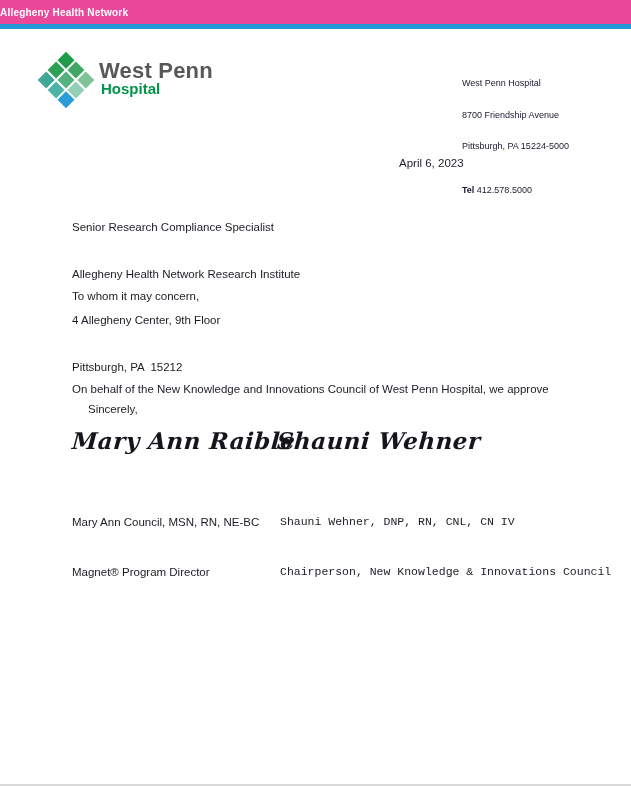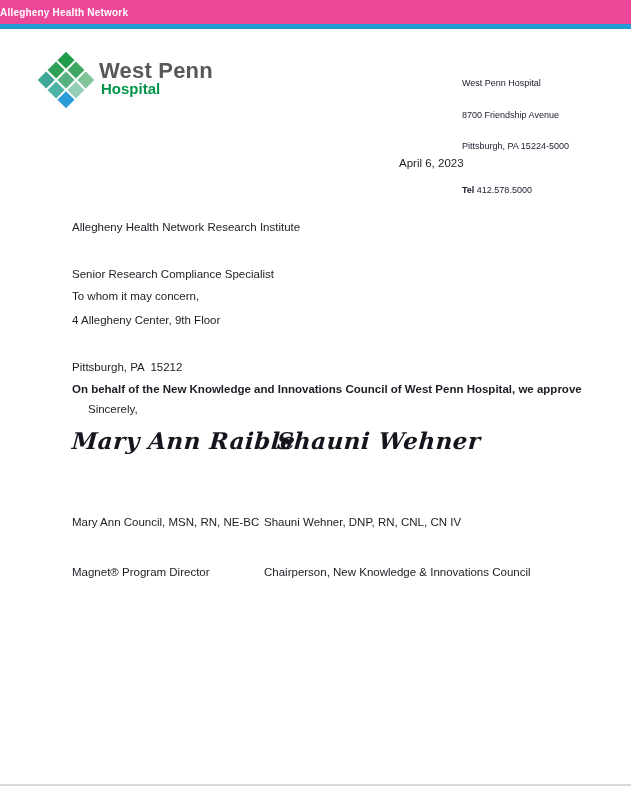--- a/index.html
+++ b/index.html
@@ -83,21 +83,21 @@
   
   .letter-text {
     position: absolute;
     color: #1c1c24;
     font-size: 11.5px;
     white-space: pre-wrap;
   }
   .date { left: 399px; top: 146px; margin-top: 11px; }
   .recipient { left: 72px; top: 189px; line-height: 15.5px; }
   .salutation { left: 72px; top: 290px; }
-  .body-para { left: 72px; top: 314px; line-height: 30px; width: 545px; font-weight: bold; }
+  .body-para { left: 72px; top: 314px; line-height: 30px; width: 545px; }
   .closing { left: 72px; top: 403px; margin-left: 16px; }
 
   
   .script-sig {
     position: absolute;
     top: 427px;
     font-family: "DejaVu Serif", cursive;
     font-style: italic;
     font-weight: bold;
     font-size: 23px;
@@ -111,21 +111,21 @@
   
   .sig-block {
     position: absolute;
     top: 481px;
     font-size: 11.5px;
     line-height: 16.5px;
     color: #1c1c24;
     white-space: pre-wrap;
   }
   .sig-block.col-1 { left: 72px; }
-  .sig-block.col-2 { left: 264px; }
+  .sig-block.col-2 { left: 280px; font-family: Liberation Mono, monospace; }
 </style>
 </head>
 <body>
 
 <div class="page">
 
   <div class="banner">
     <span class="banner-text">Allegheny Health Network</span>
   </div>
   <div class="blue-rule"></div>
@@ -147,22 +147,22 @@
   <div class="contact">
     <div class="name">West Penn Hospital</div>
     <div>8700 Friendship Avenue</div>
     <div>Pittsburgh, PA 15224-5000</div>
     <div class="tel-line"><span class="tel-label">Tel</span><span> 412.578.5000</span></div>
   </div>
 
   <div class="letter-text date">April 6, 2023</div>
 
   <div class="letter-text recipient">
+    <div>Senior Research Compliance Specialist</div>
     <div>Allegheny Health Network Research Institute</div>
-    <div>Senior Research Compliance Specialist</div>
     <div>4 Allegheny Center, 9th Floor</div>
     <div>Pittsburgh, PA  15212</div>
   </div>
 
   <div class="letter-text salutation">To whom it may concern,</div>
 
   <div class="letter-text body-para">
     <div>On behalf of the New Knowledge and Innovations Council of West Penn Hospital, we approve</div>
   </div>
 

